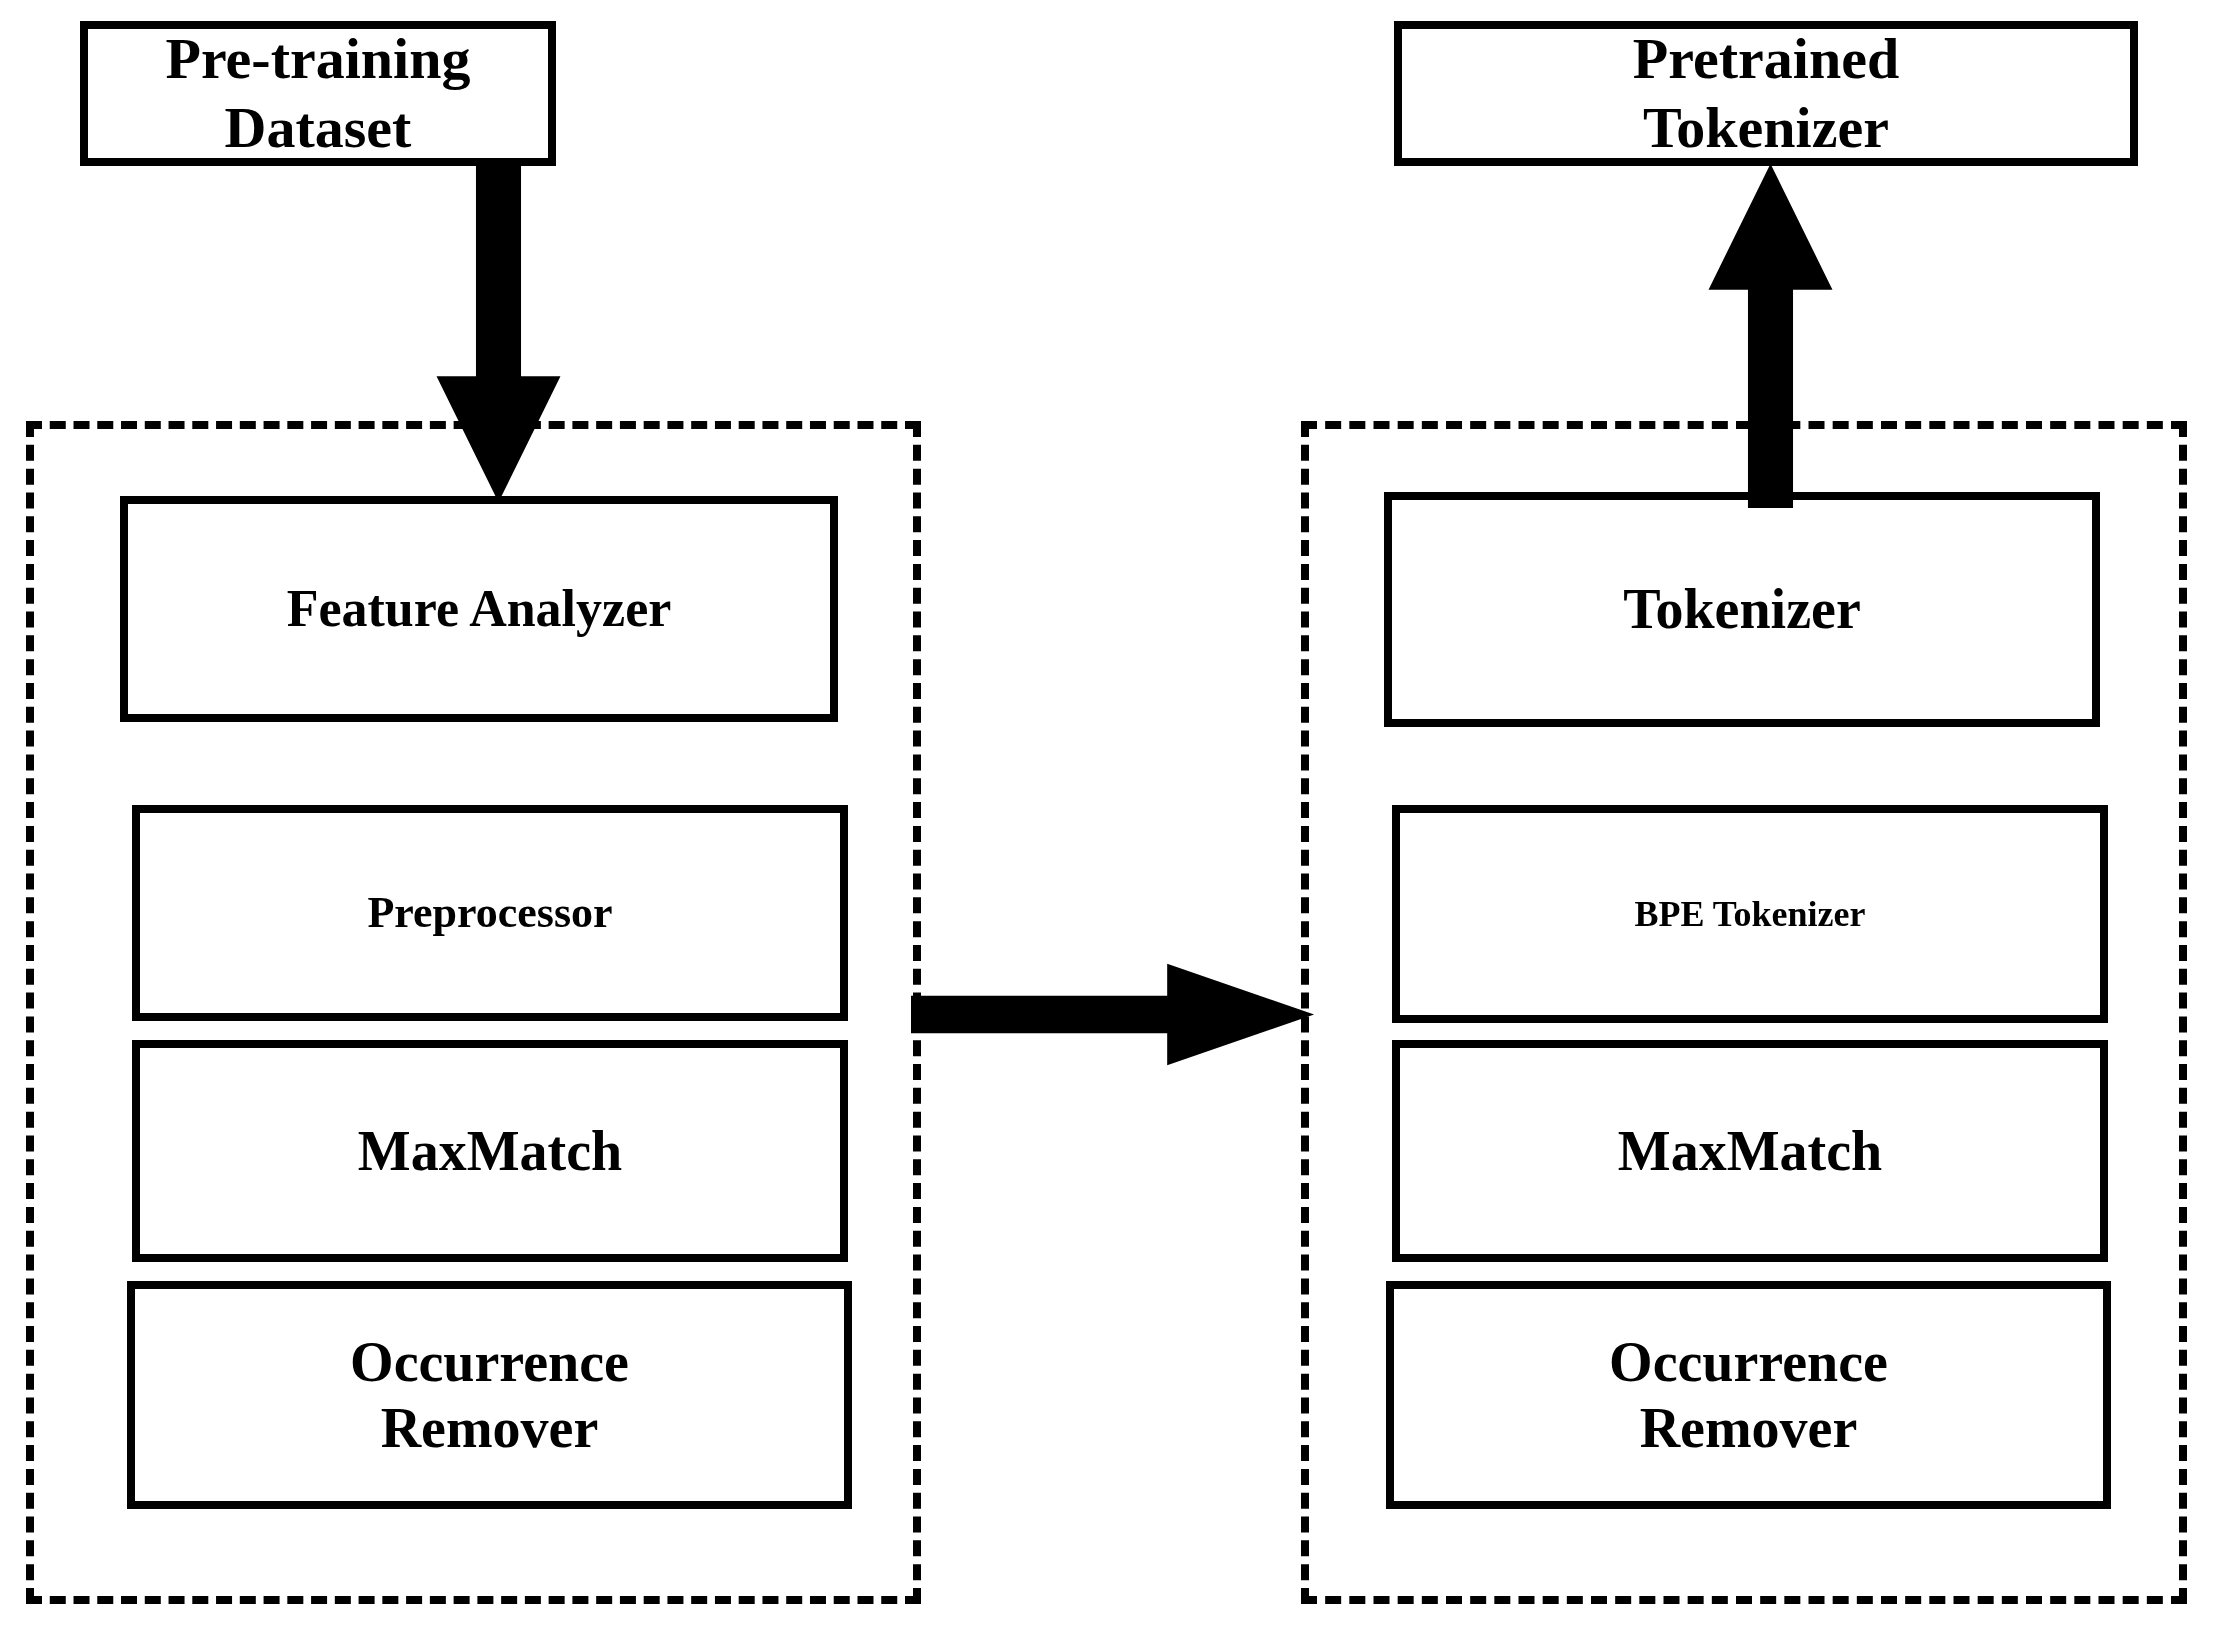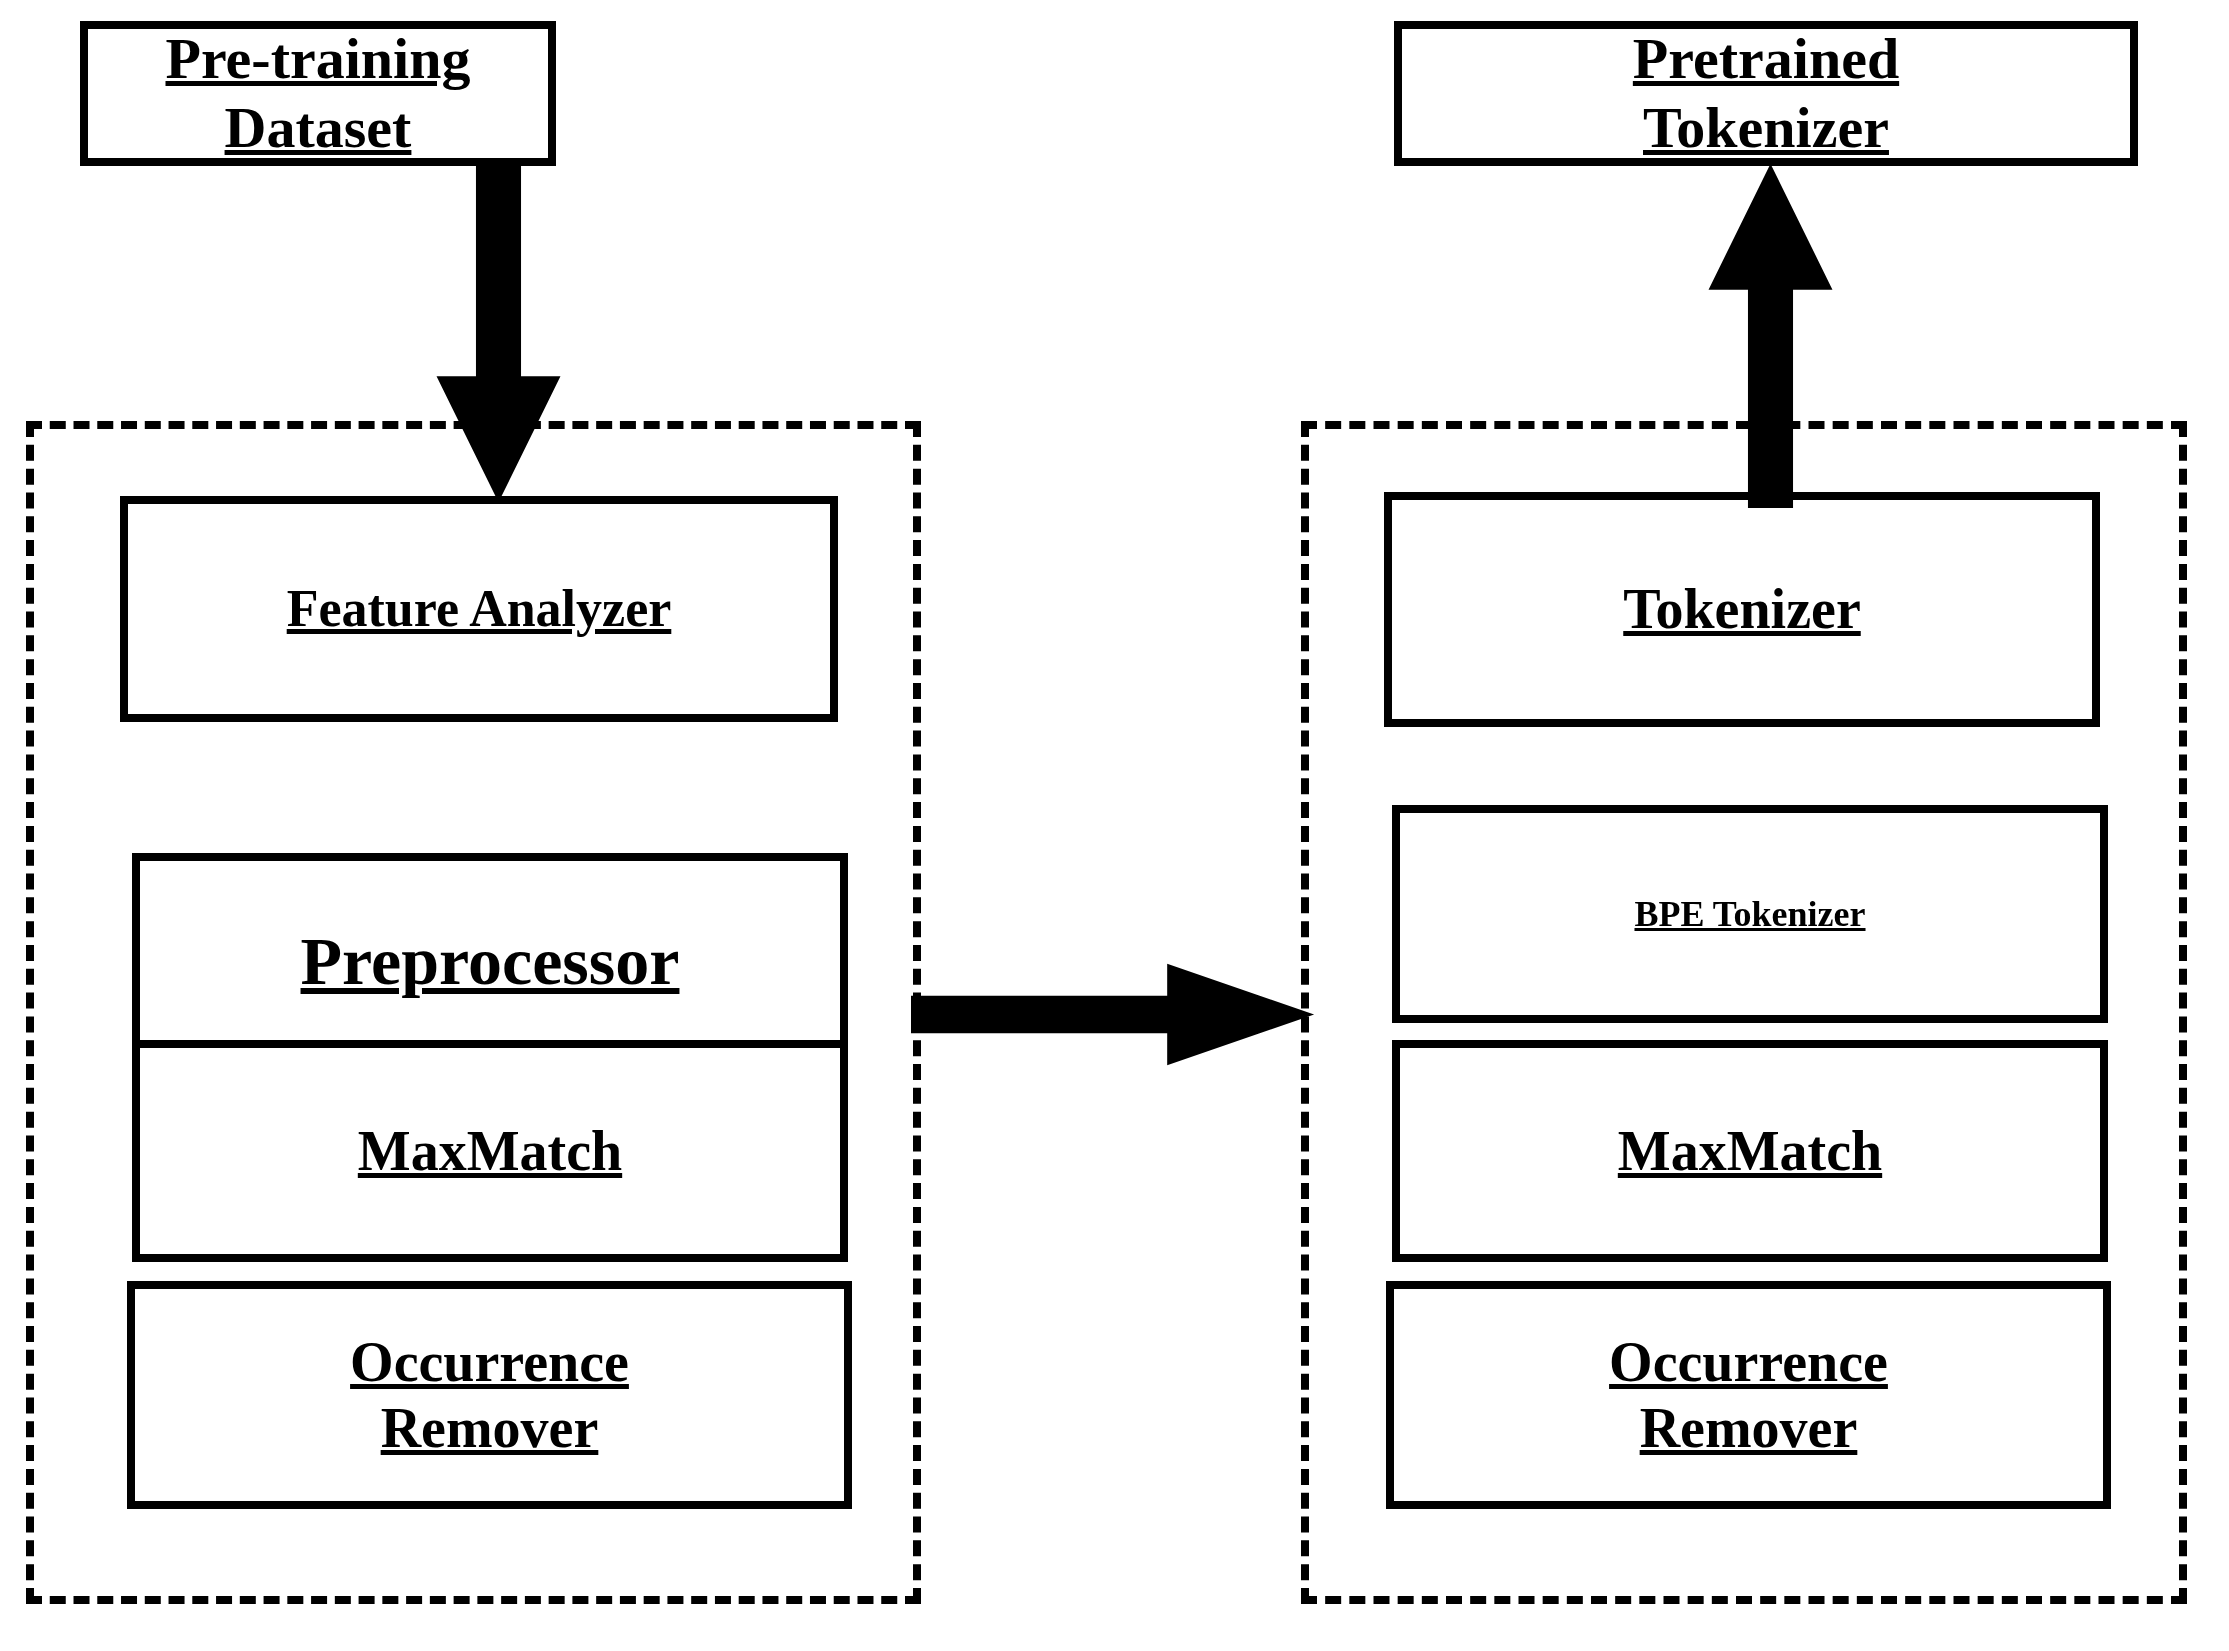--- a/index.html
+++ b/index.html
@@ -22,21 +22,20 @@
     background: #ffffff;
     border: 8.5px solid #000000;
     display: flex;
     align-items: center;
     justify-content: center;
     text-align: center;
     color: #000000;
     font-weight: bold;
     line-height: 1.18;
     z-index: 3;
-    text-decoration: underline;
   }
   .node .label {
     display: block;
     padding: 0 9.4px;
     white-space: pre-line;
   }
   
   .group {
     position: absolute;
     box-sizing: border-box;
@@ -57,22 +56,21 @@
   #group-analysis-stage { left: 26px;   top: 421px; width: 895px; height: 1183px; }
   #group-tokenizer-stage { left: 1301px; top: 421px; width: 886px; height: 1183px; }
 
   
   #box-feature-analyzer {
     left: 120px; top: 496px; width: 718px; height: 226px;
     font-size: 52px;
   }
   #box-preprocessor {
     left: 132px; top: 805px; width: 716px; height: 216px;
-    font-size: 68px;
-    margin-top: 48px;
+    font-size: 44px;
   }
   #box-maxmatch-left {
     left: 132px; top: 1040px; width: 716px; height: 222px;
     font-size: 56px;
   }
   #box-occurrence-remover-left {
     left: 127px; top: 1281px; width: 725px; height: 228px;
     font-size: 56px;
   }
   

